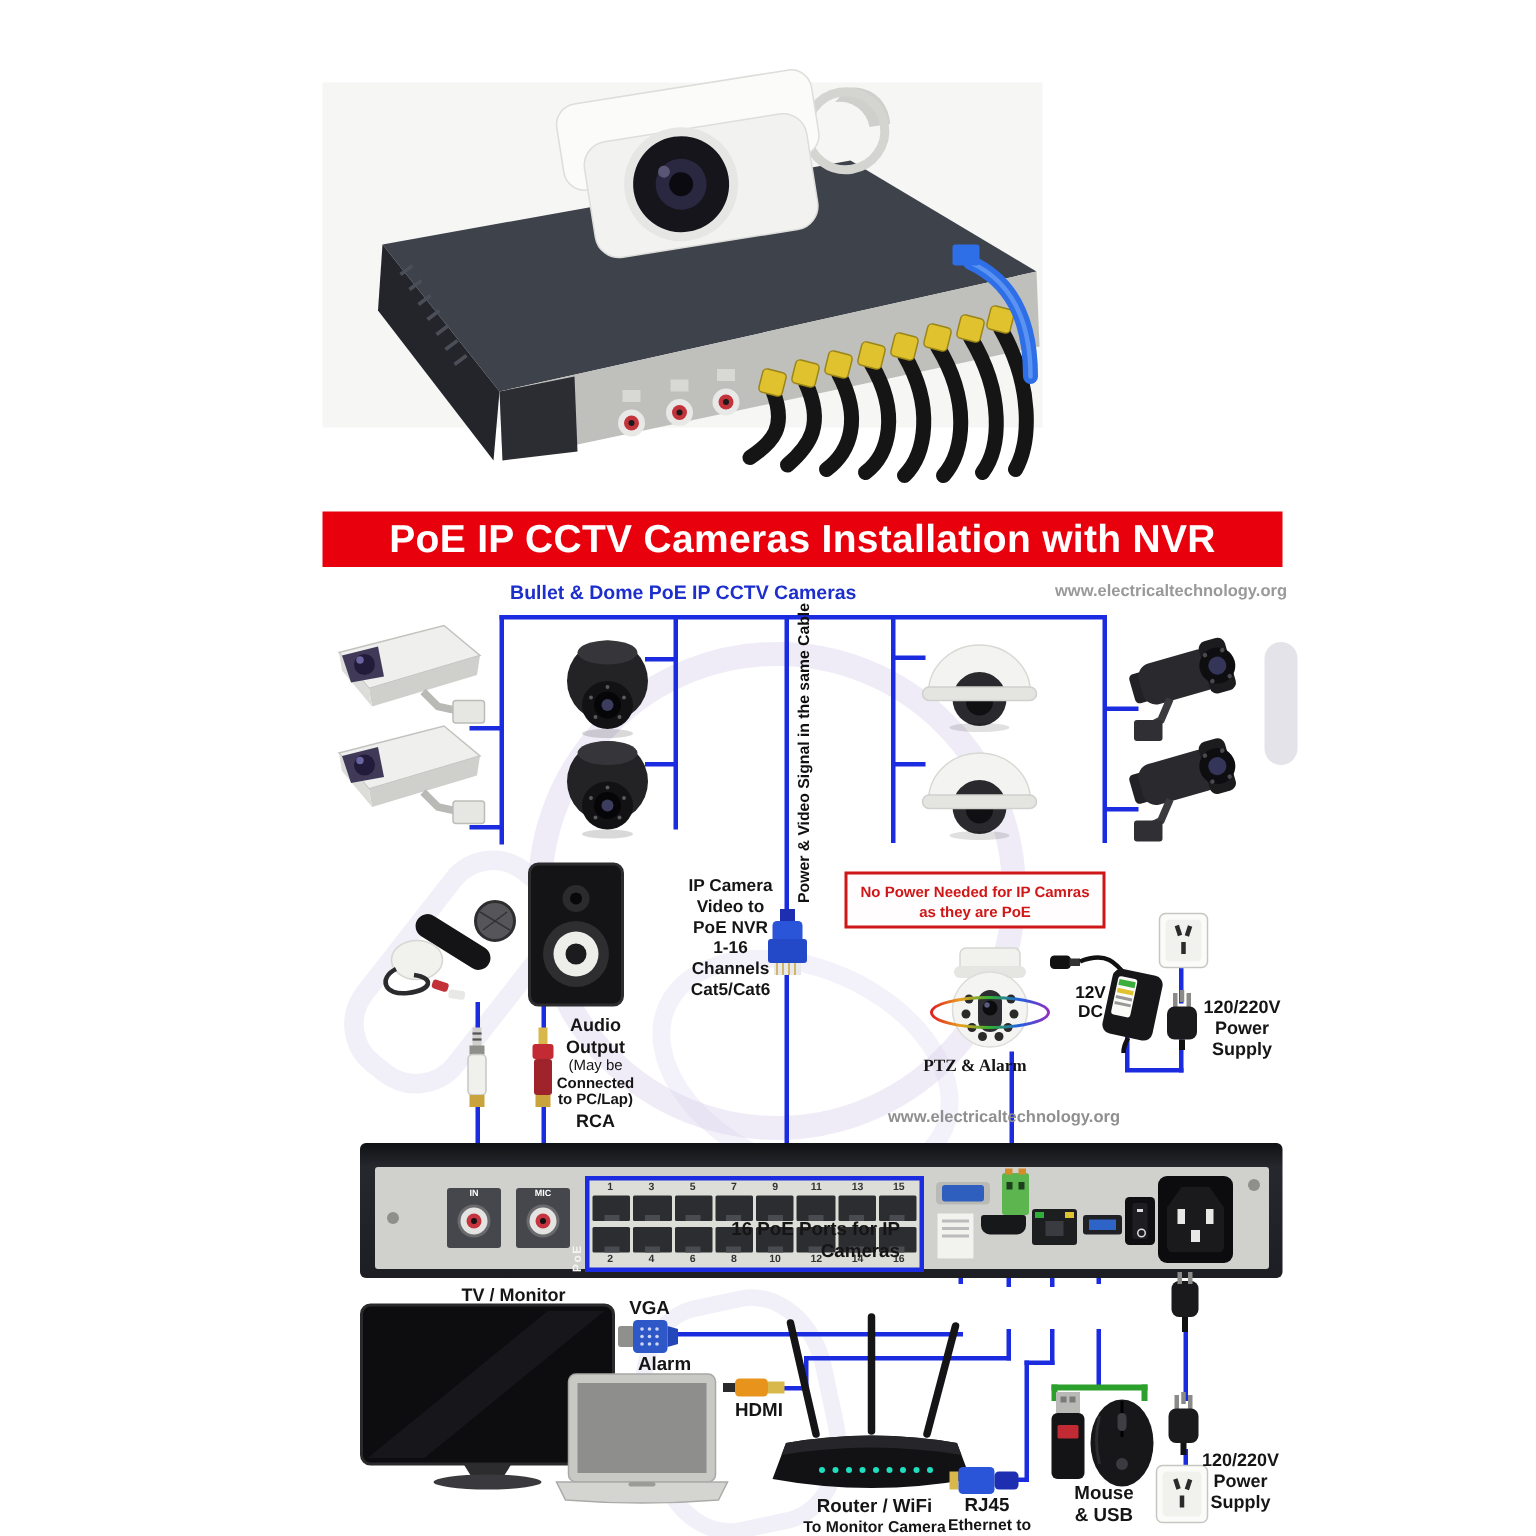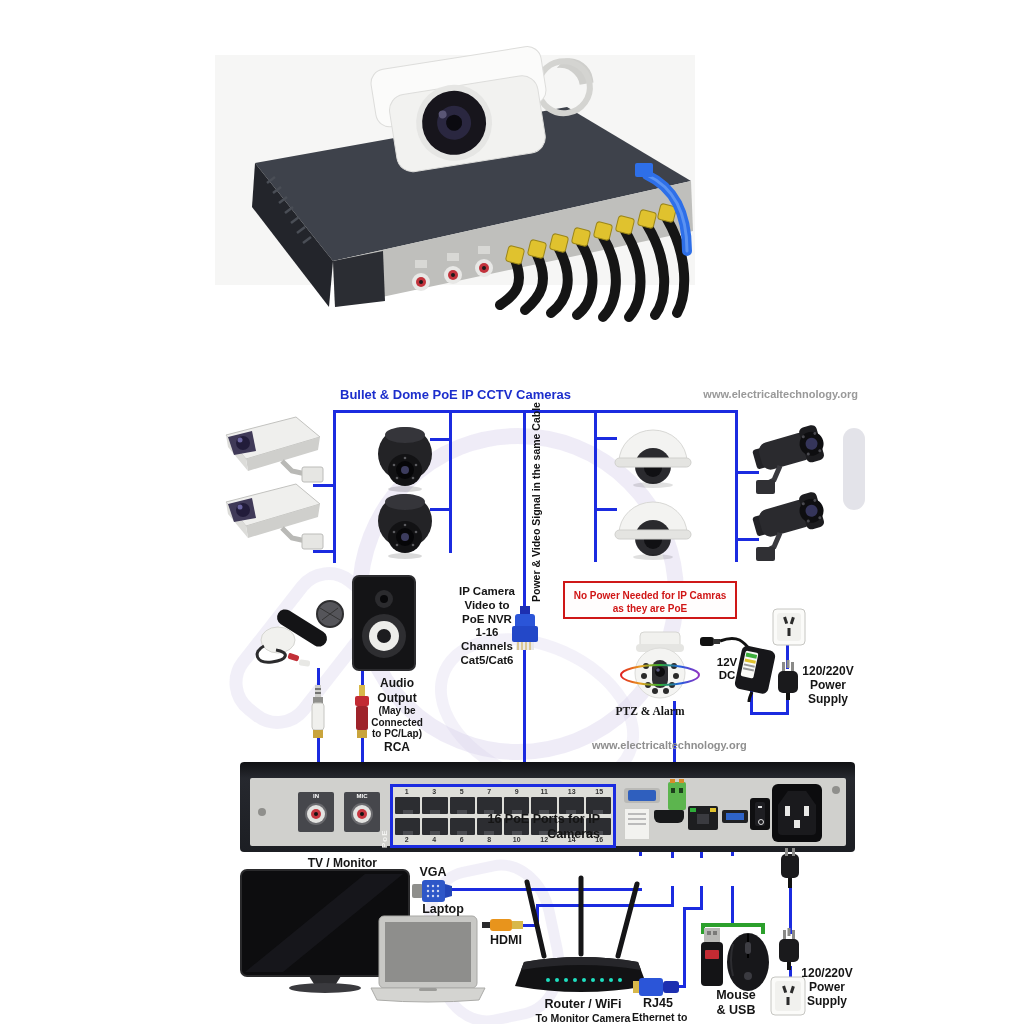--- a/index.html
+++ b/index.html
@@ -121,20 +121,21 @@
     <rect x="162" y="2" width="172" height="58" rx="14" fill="#fbfbfa" stroke="#dddddb"></rect>
     <rect x="176" y="30" width="150" height="78" rx="16" fill="#f2f2f0" stroke="#dddddb"></rect>
     <circle cx="238" cy="66" r="38" fill="#e6e6e4"></circle>
     <circle cx="238" cy="66" r="32" fill="#17151c"></circle>
     <circle cx="238" cy="66" r="17" fill="#2a2740"></circle>
     <circle cx="238" cy="66" r="8" fill="#0b0a10"></circle>
     <circle cx="228" cy="56" r="4" fill="#5a5675"></circle>
   </g>
 </svg>
 
+<div id="banner">PoE IP CCTV Cameras Installation with NVR</div>
 <div id="subtitle">Bullet &amp; Dome PoE IP CCTV Cameras</div>
 <div class="site" style="left:658px;top:388px;width:200px;text-align:right;color:#999;">www.electricaltechnology.org</div>
 <div class="site" style="left:592px;top:739px;">www.electricaltechnology.org</div>
 
 <div class="bl" style="left:333px;top:410px;width:405px;height:3px;"></div>
 <div class="bl" style="left:333px;top:410px;width:3px;height:153px;"></div>
 <div class="bl" style="left:449px;top:410px;width:3px;height:143px;"></div>
 <div class="bl" style="left:523px;top:410px;width:3px;height:374px;"></div>
 <div class="bl" style="left:594px;top:410px;width:3px;height:152px;"></div>
 <div class="bl" style="left:735px;top:410px;width:3px;height:152px;"></div>
@@ -332,21 +333,21 @@
   <rect x="2" y="2" width="62" height="94" rx="6" fill="#141416" stroke="#2c2c2f" stroke-width="2"></rect>
   <circle cx="33" cy="25" r="9" fill="#2b2b2e"></circle>
       <circle cx="33" cy="25" r="4" fill="#08080a"></circle>
   <circle cx="33" cy="62" r="22" fill="#2e2e31"></circle>
       <circle cx="33" cy="62" r="15" fill="#ededea"></circle>
       <circle cx="33" cy="62" r="7" fill="#1c1c1f"></circle>
 </svg>
 <div class="lbl" style="left:364px;top:676px;width:66px;font-size:12px;line-height:14.5px;">
   <div>Audio</div>
   <div>Output</div>
-  <div style="font-size:10px;line-height:11.5px;font-weight:bold;">(May be</div>
+  <div style="font-size:10px;line-height:11.5px;font-weight:normal;">(May be</div>
   <div style="font-size:10px;line-height:11.5px;font-weight:bold;">Connected</div>
   <div style="font-size:10px;line-height:11.5px;font-weight:bold;">to PC/Lap)</div>
   <div>RCA</div>
 </div>
 <svg class="icon" style="left:352px;top:684px" width="20" height="58" viewBox="0 0 20 58">
   <rect x="7" y="1" width="6" height="12" fill="#d8b84a"></rect>
   <rect x="3" y="12" width="14" height="10" rx="2" fill="#c22b33"></rect>
   <rect x="4" y="22" width="12" height="24" rx="2" fill="#9e232a"></rect>
   <rect x="5" y="46" width="10" height="8" fill="#c9a43c"></rect>
 </svg>
@@ -535,21 +536,21 @@
         <circle cx="22" cy="9" r="1.2"></circle>
         <circle cx="27" cy="9" r="1.2"></circle>
         <circle cx="17" cy="14" r="1.2"></circle>
         <circle cx="22" cy="14" r="1.2"></circle>
         <circle cx="27" cy="14" r="1.2"></circle>
         <circle cx="17" cy="19" r="1.2"></circle>
         <circle cx="22" cy="19" r="1.2"></circle>
         <circle cx="27" cy="19" r="1.2"></circle>
       </g>
 </svg>
-<div class="lbl" style="left:415px;top:902px;width:56px;font-size:12.5px;">Laptop</div>
+<div class="lbl" style="left:415px;top:902px;width:56px;font-size:12.5px;">Alarm</div>
 <svg class="icon" style="left:367px;top:914px" width="122" height="90" viewBox="0 0 122 90">
   <rect x="12" y="2" width="98" height="72" rx="5" fill="#c8c8c5" stroke="#a8a8a5"></rect>
   <rect x="18" y="8" width="86" height="60" fill="#8e8e8c"></rect>
   <path d="M4 74 H118 L112 86 Q61 90 10 86 Z" fill="#d4d4d1" stroke="#ababa8"></path>
   <rect x="52" y="74" width="18" height="3" rx="1.5" fill="#9b9b98"></rect>
 </svg>
 <svg class="icon" style="left:482px;top:915px" width="44" height="20" viewBox="0 0 44 20">
   <rect x="0" y="7" width="8" height="6" fill="#2a2a2c"></rect>
   <rect x="8" y="4" width="22" height="12" rx="3" fill="#e8941c"></rect>
   <rect x="30" y="6" width="11" height="8" fill="#d8b84a"></rect>

